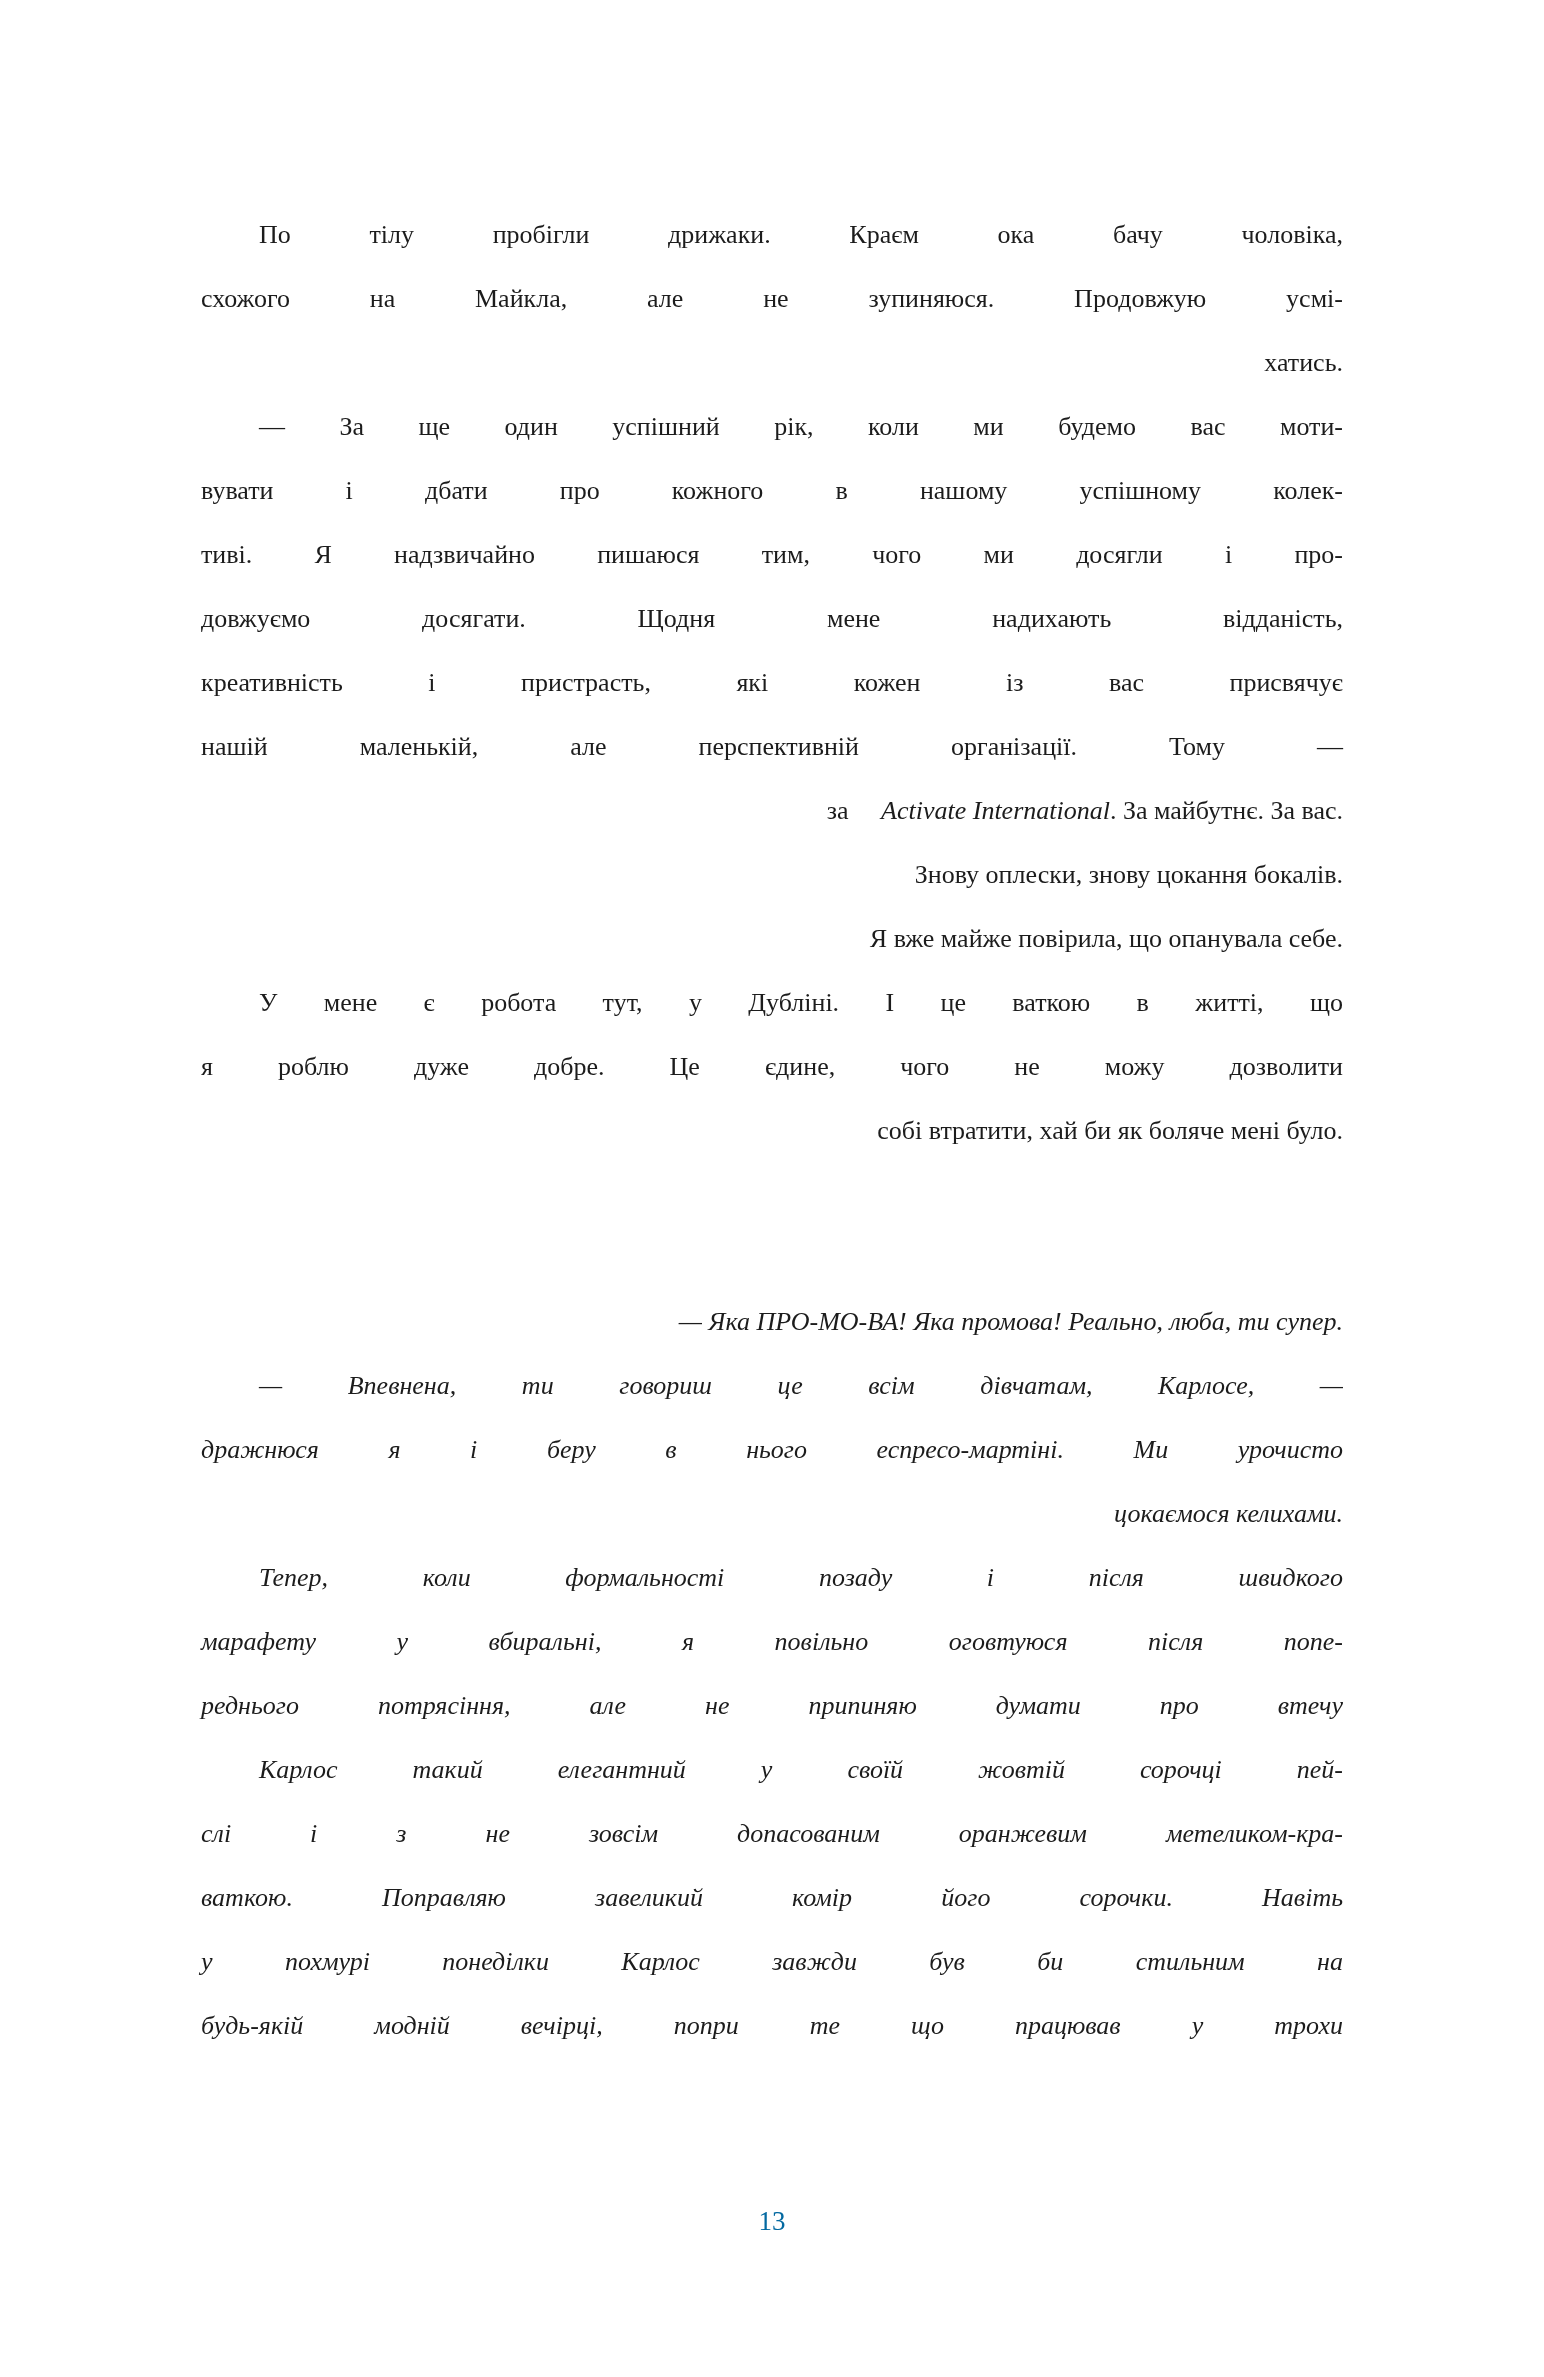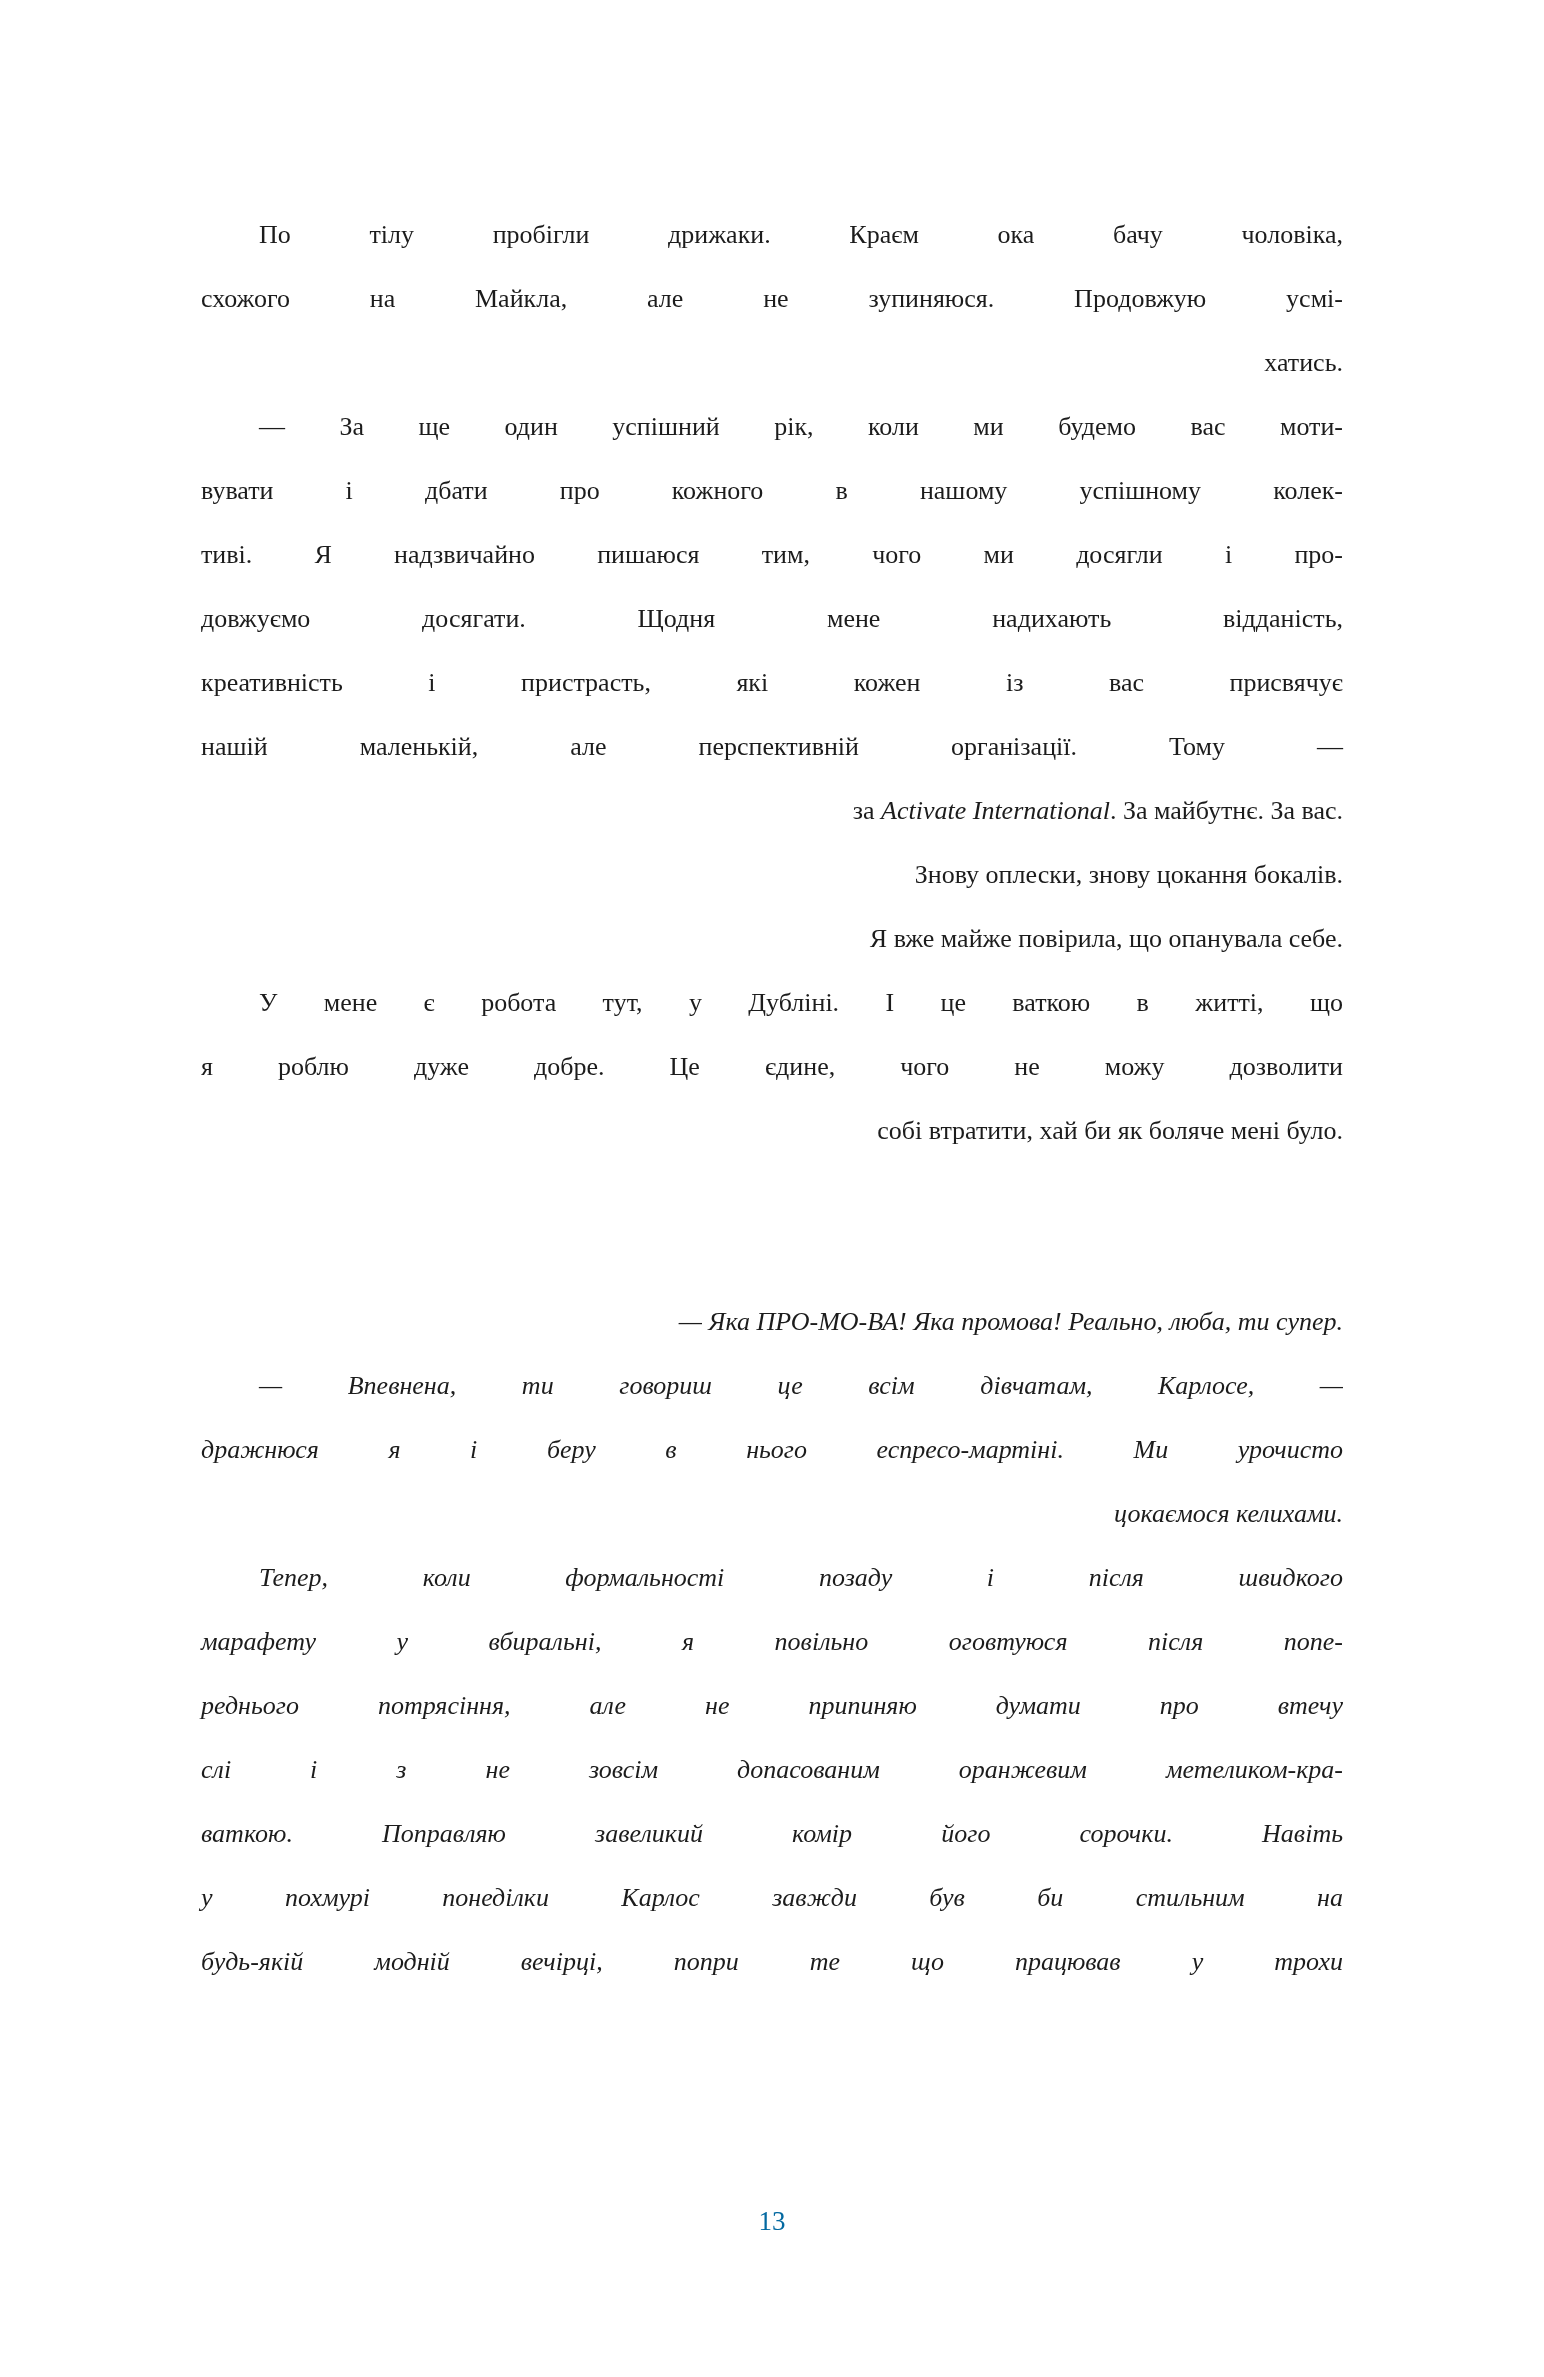--- a/index.html
+++ b/index.html
@@ -35,20 +35,21 @@
     white-space: normal;
   }
   .line.just {
     text-align: justify;
     text-align-last: justify;
   }
   .line.indent {
     text-indent: 58px;
   }
   .line i {
+    margin-left: 26px;
   }
   .page-number {
     position: absolute;
     top: 2205px;
     left: 0;
     width: 100%;
     text-align: center;
     font-size: 27px;
     line-height: 32px;
     color: #0369a1;
@@ -94,20 +95,21 @@
           <div class="line just indent"><span>— Впевнена, ти говориш це всім дівчатам, Карлосе, —</span></div>
           <div class="line just"><span>дражнюся я і беру в нього еспресо-мартіні. Ми урочисто</span></div>
           <div class="line"><span>цокаємося келихами.</span></div>
         </div>
         <div class="paragraph">
           <div class="line just indent"><span>Тепер, коли формальності позаду і після швидкого</span></div>
           <div class="line just"><span>марафету у вбиральні, я повільно оговтуюся після попе-</span></div>
           <div class="line just"><span>реднього потрясіння, але не припиняю думати про втечу</span></div>
         </div>
         <div class="paragraph">
+          <div class="line just indent"><span>Карлос такий елегантний у своїй жовтій сорочці пей-</span></div>
           <div class="line just"><span>слі і з не зовсім допасованим оранжевим метеликом-кра-</span></div>
           <div class="line just"><span>ваткою. Поправляю завеликий комір його сорочки. Навіть</span></div>
           <div class="line just"><span>у похмурі понеділки Карлос завжди був би стильним на</span></div>
           <div class="line just"><span>будь-якій модній вечірці, попри те що працював у трохи</span></div>
         </div>
       </div>
     </div>
   <div class="page-number">13</div>
 </div>
 

